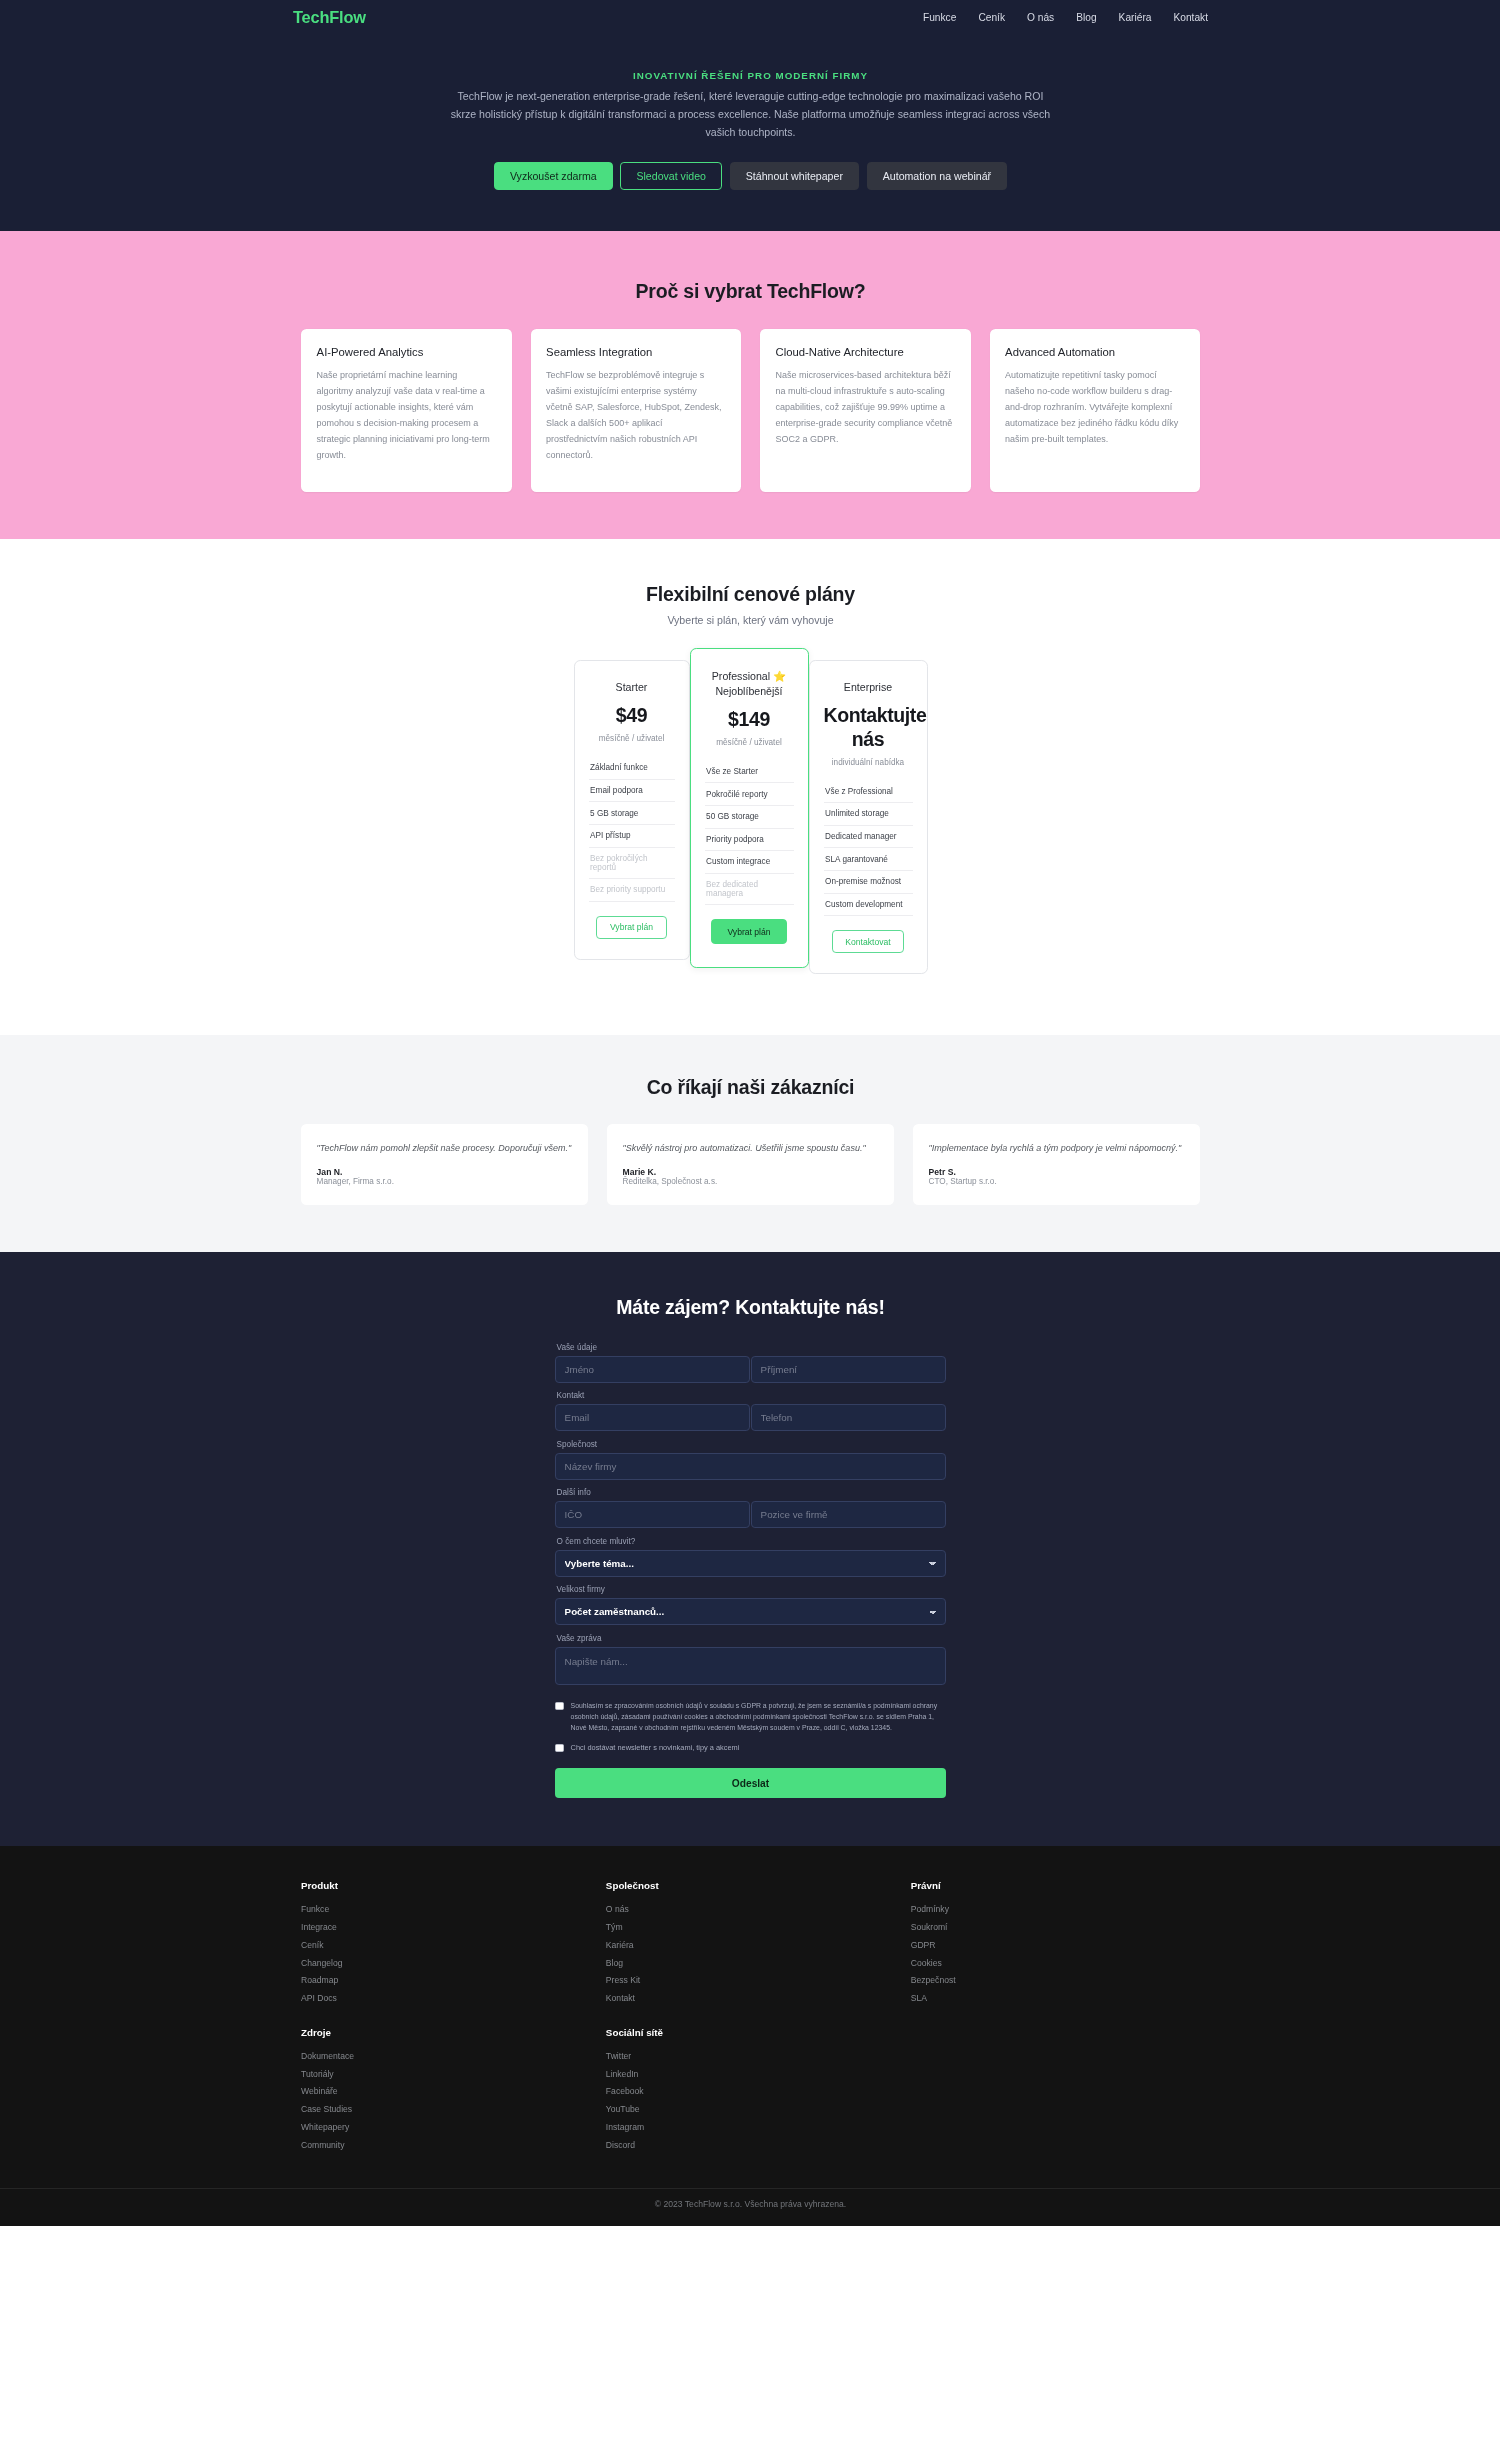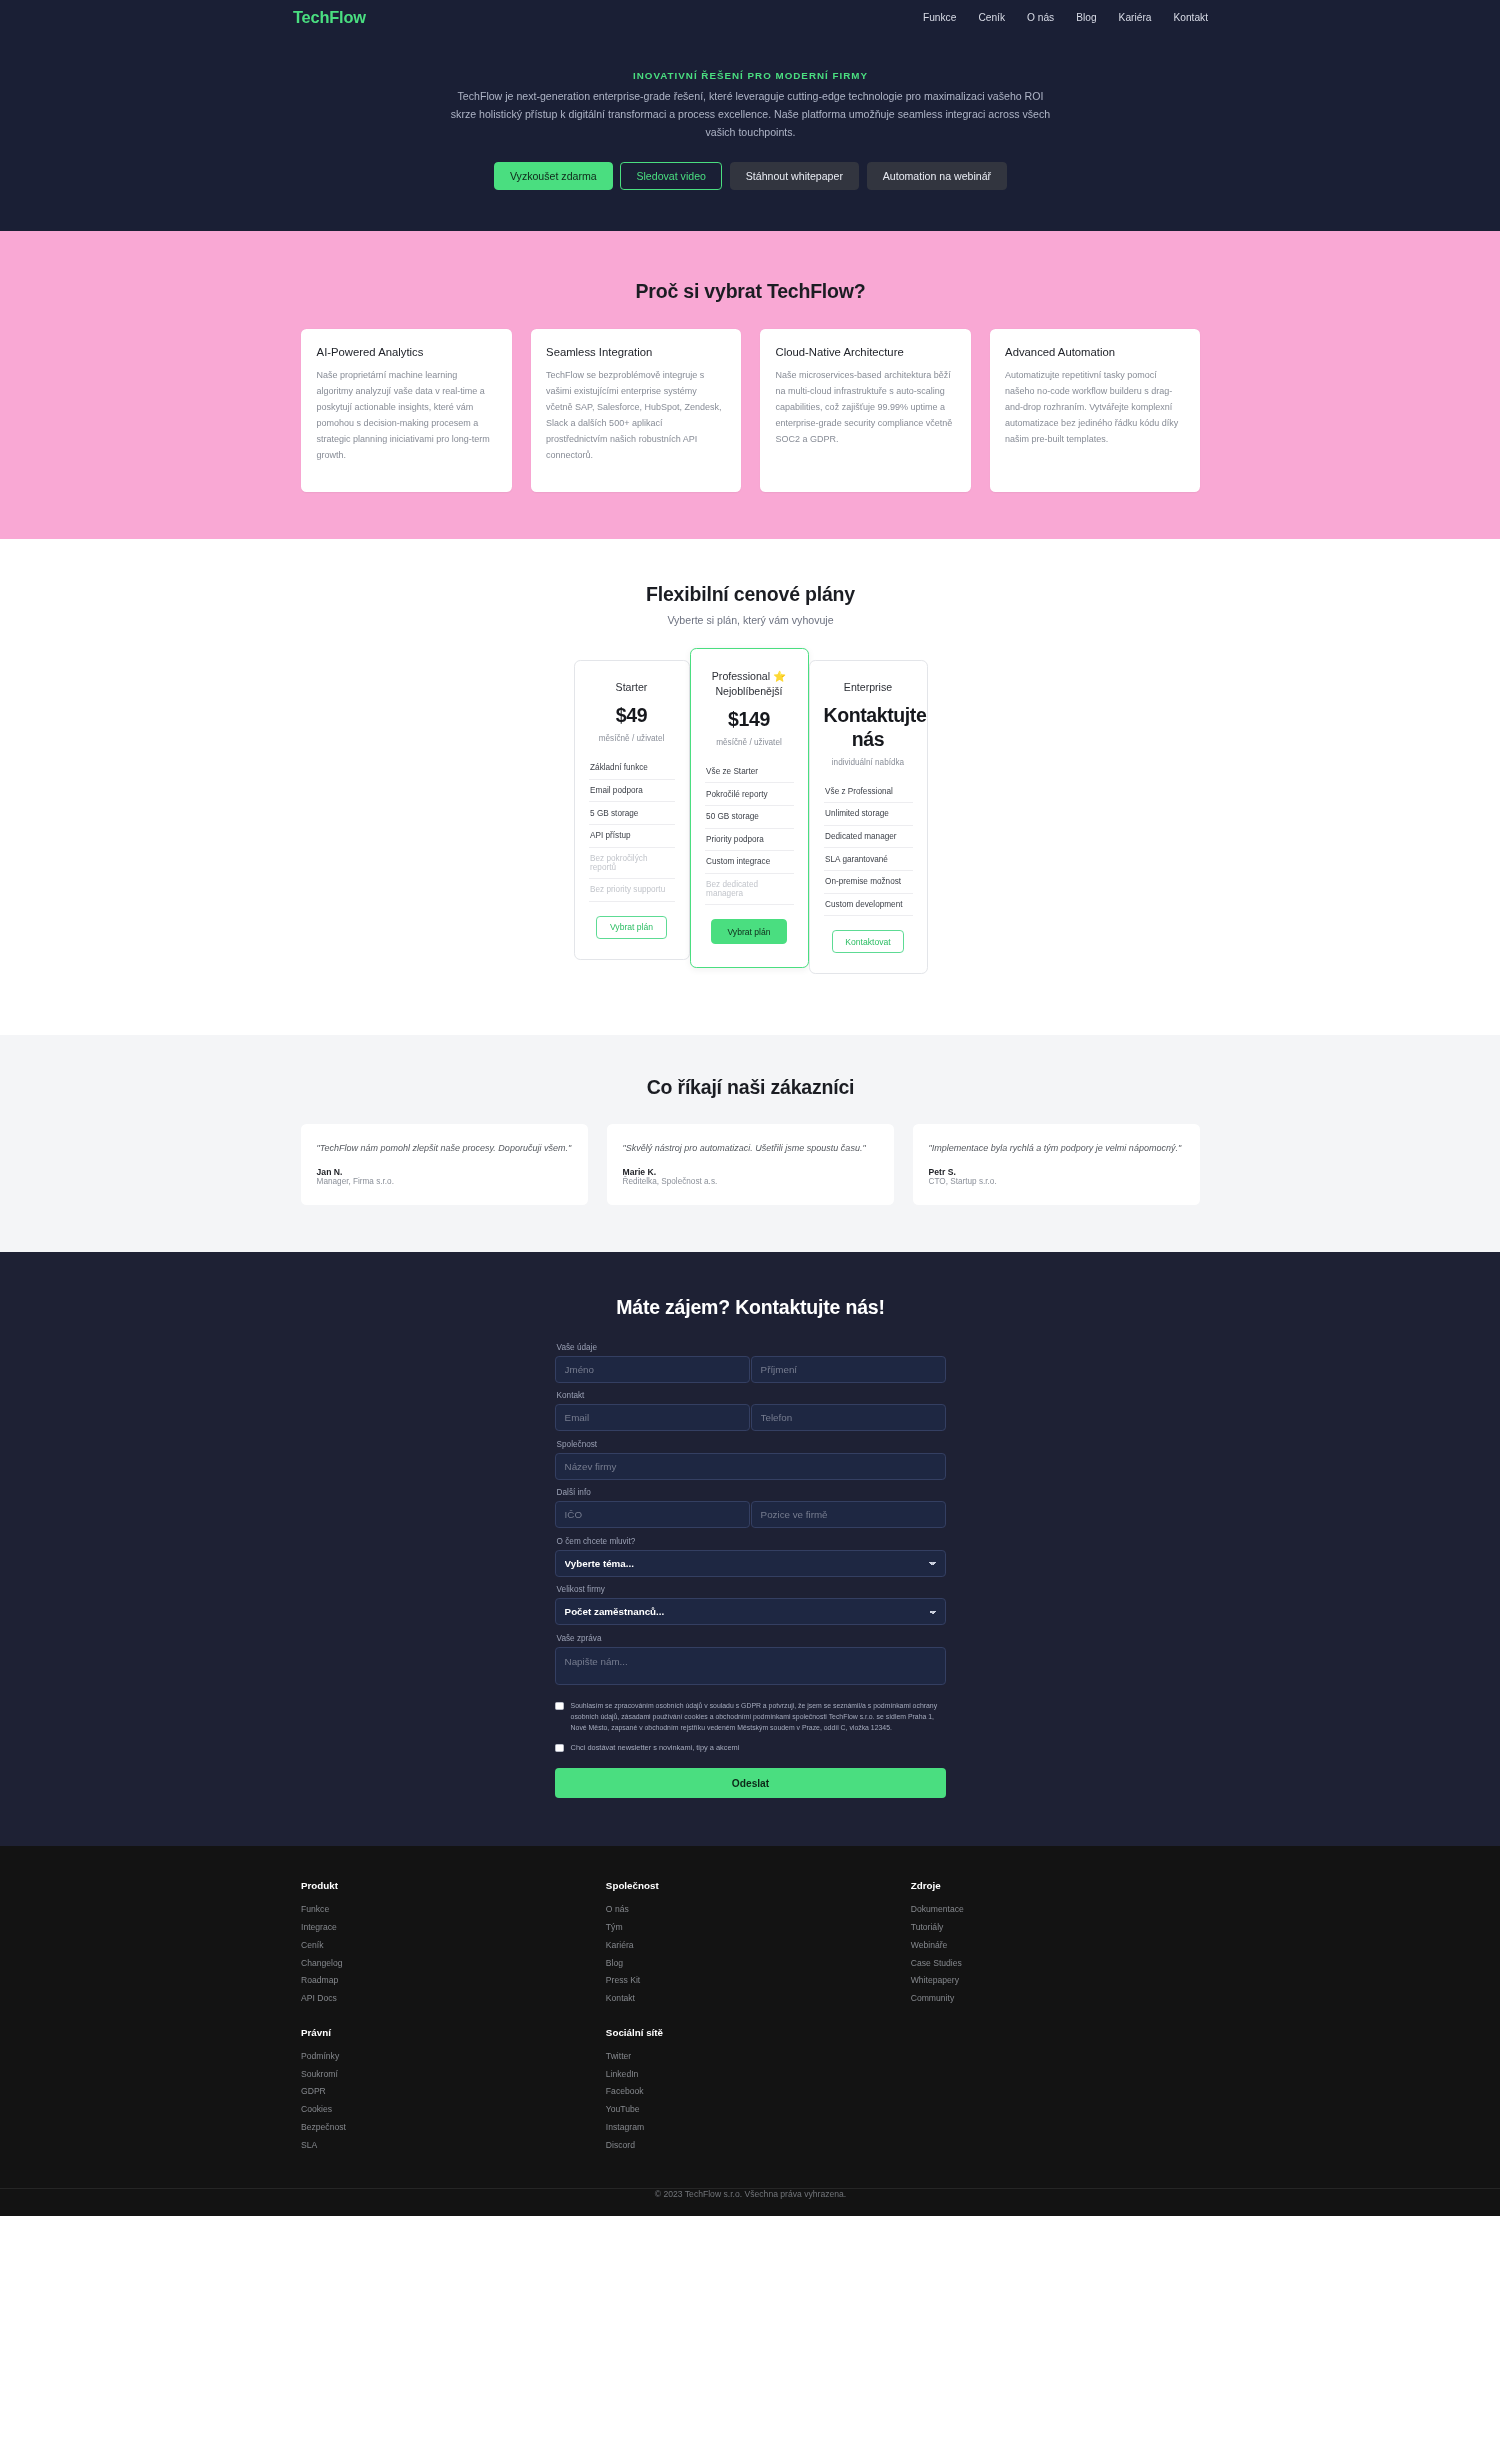--- a/index.html
+++ b/index.html
@@ -312,21 +312,21 @@
     display: block;
     font-size: 8.6px;
     color: #85888d;
     text-decoration: none;
     margin-bottom: 7.8px;
     cursor: pointer;
   }
   .footer-bottom {
     border-top: 0.8px solid #262626;
     text-align: center;
-    padding: 0 0 17px;
+    padding: 10px 0 17px;
     font-size: 8.6px;
     color: #72757a;
   }
 </style>
 </head>
 <body>
 
 <nav class="nav">
   <div class="nav-logo">TechFlow</div>
   <div class="nav-links">
@@ -530,37 +530,37 @@
         <div class="footer-col-title">Společnost</div>
         <a class="footer-link">O nás</a>
         <a class="footer-link">Tým</a>
         <a class="footer-link">Kariéra</a>
         <a class="footer-link">Blog</a>
         <a class="footer-link">Press Kit</a>
         <a class="footer-link">Kontakt</a>
       </div>
 
       <div>
+        <div class="footer-col-title">Právní</div>
+        <a class="footer-link">Podmínky</a>
+        <a class="footer-link">Soukromí</a>
+        <a class="footer-link">GDPR</a>
+        <a class="footer-link">Cookies</a>
+        <a class="footer-link">Bezpečnost</a>
+        <a class="footer-link">SLA</a>
+      </div>
+
+      <div>
         <div class="footer-col-title">Zdroje</div>
         <a class="footer-link">Dokumentace</a>
         <a class="footer-link">Tutoriály</a>
         <a class="footer-link">Webináře</a>
         <a class="footer-link">Case Studies</a>
         <a class="footer-link">Whitepapery</a>
         <a class="footer-link">Community</a>
-      </div>
-
-      <div>
-        <div class="footer-col-title">Právní</div>
-        <a class="footer-link">Podmínky</a>
-        <a class="footer-link">Soukromí</a>
-        <a class="footer-link">GDPR</a>
-        <a class="footer-link">Cookies</a>
-        <a class="footer-link">Bezpečnost</a>
-        <a class="footer-link">SLA</a>
       </div>
 
       <div>
         <div class="footer-col-title">Sociální sítě</div>
         <a class="footer-link">Twitter</a>
         <a class="footer-link">LinkedIn</a>
         <a class="footer-link">Facebook</a>
         <a class="footer-link">YouTube</a>
         <a class="footer-link">Instagram</a>
         <a class="footer-link">Discord</a>

